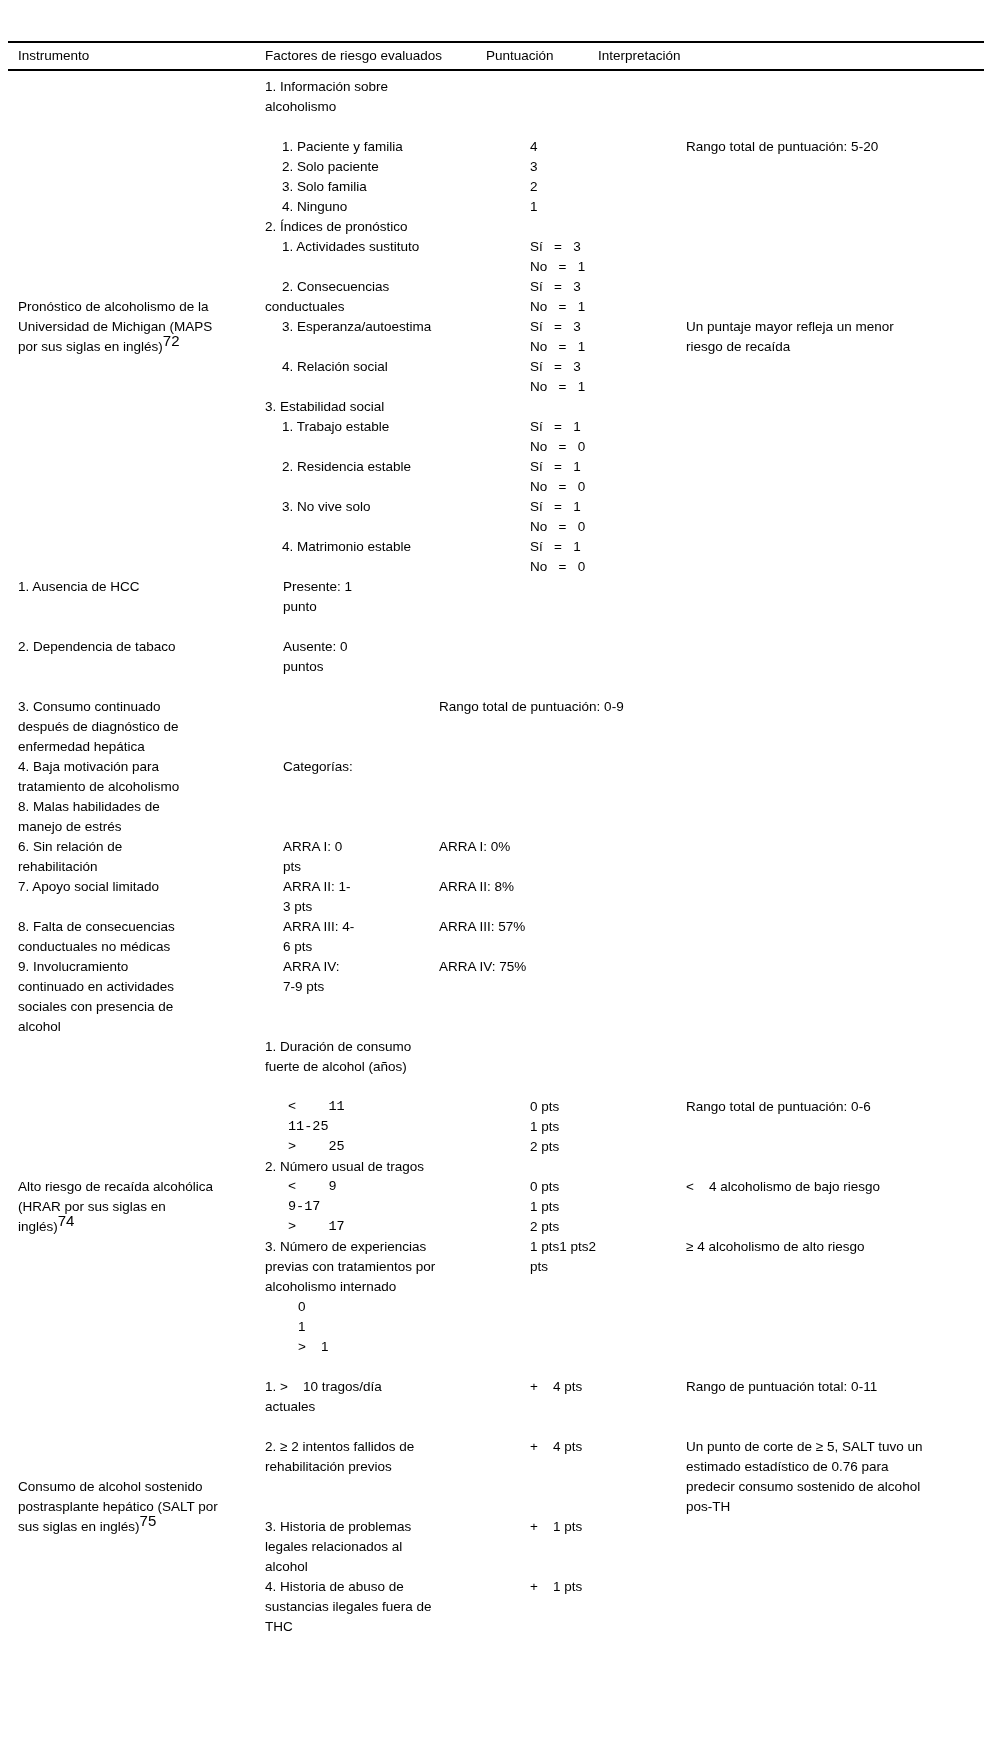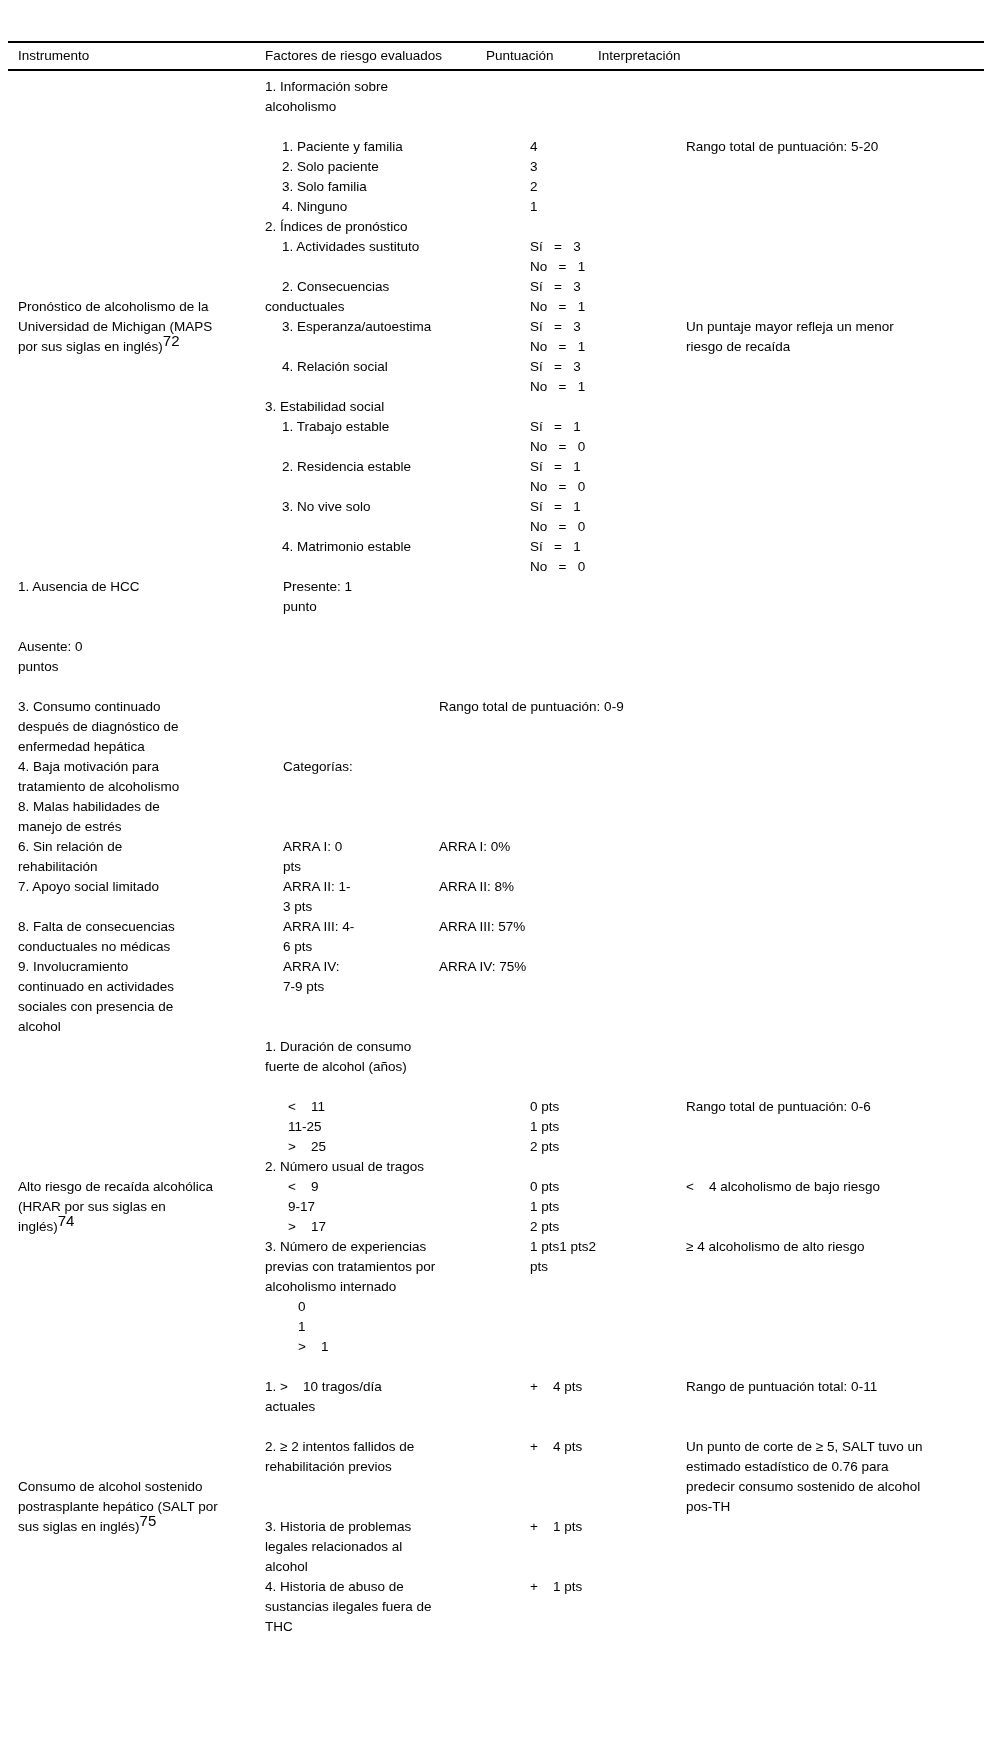--- a/index.html
+++ b/index.html
@@ -40,21 +40,21 @@
   }
   .rows { flex: 1; min-width: 0; }
   .row {
     display: grid;
     grid-template-columns: 221px 112px 1fr;
     gap: 44px;
   }
   .row.spacer { height: 20px; }
   .cell { white-space: pre-wrap; }
   .f-ind1 { text-indent: 17px; }
-  .f-ind2 { text-indent: 23px; }
+  .f-ind2 { text-indent: 23px; font-family: Liberation Mono, monospace; }
   .f-ind3 { text-indent: 33px; }
   sup {
     font-size: 15px;
     line-height: 0;
     vertical-align: super;
   }
   .filler { flex: 1; }
   .hrule { background: #000; flex: 0 0 auto; }
   .hrule.first { height: 1px; }
   .hrule.second { height: 2px; margin-top: 4px; }
@@ -172,20 +172,21 @@
       <section class="sec">
         <div class="rows">
             <div class="row">
               <div class="cell factor f-ind0">1. Ausencia de HCC</div>
               <div class="cell score">Presente: 1
 punto</div>
               <div class="cell interp"></div>
             </div>
             <div class="row spacer"></div>
             <div class="row">
+              <div class="cell factor f-ind0">2. Dependencia de tabaco</div>
               <div class="cell score">Ausente: 0
 puntos</div>
               <div class="cell interp"></div>
             </div>
             <div class="row spacer"></div>
             <div class="row">
               <div class="cell factor f-ind0">3. Consumo continuado
 después de diagnóstico de
 enfermedad hepática</div>
               <div class="cell score"></div>

